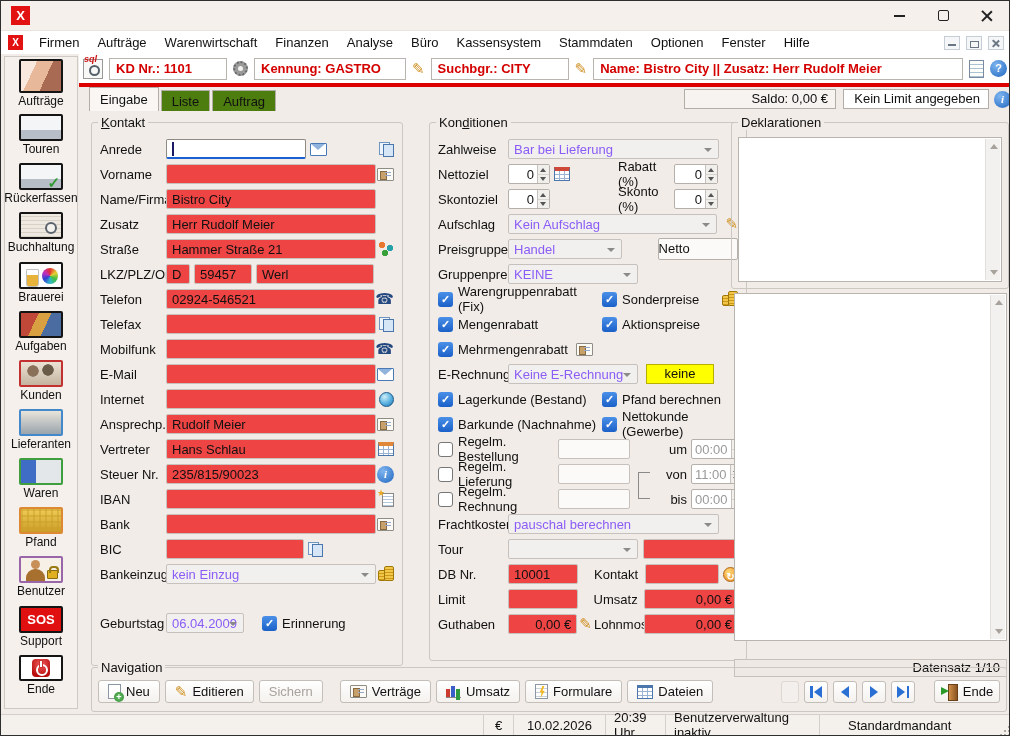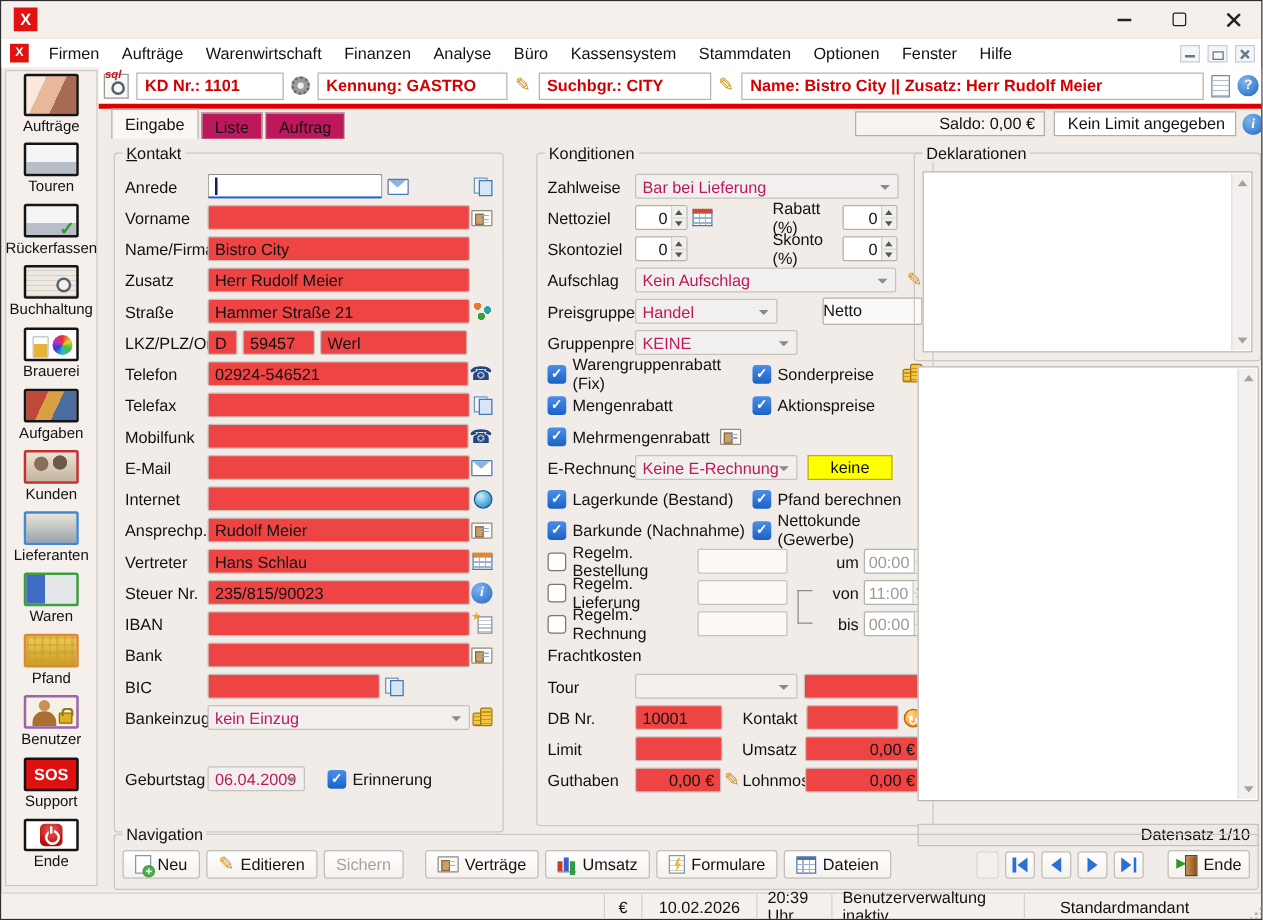--- a/index.html
+++ b/index.html
@@ -37,21 +37,21 @@
   
   .headerbar { position:absolute; left:78px; top:53px; width:932px; height:29px; background:#fff;
                display:flex; align-items:center; gap:6px; padding:0 4px; }
   .hbox { height:22px; border:1px solid #b9b4ae; background:#fff; display:flex; align-items:center;
           padding:0 6px; color:#d40000; font-weight:bold; white-space:nowrap; overflow:hidden; }
   .hbox.kd { width:118px; } .hbox.kg { width:152px; } .hbox.sb { width:138px; } .hbox.nm { flex:1; }
   .redline { position:absolute; left:78px; top:82px; width:932px; height:4px; background:#dd0000; }
 
   
   .tabrow { position:absolute; left:78px; top:86px; width:932px; height:24px; display:flex; align-items:flex-end; }
-  .tab { height:21px; line-height:21px; padding:0 10px; background:#be185d; border:1px solid #b3ada7;
+  .tab { height:21px; line-height:21px; padding:0 10px; background:#4d7c0f; border:1px solid #b3ada7;
          border-bottom:none; margin-right:2px; }
   .tab.active { height:24px; line-height:24px; background:#f9f6f3; }
   .tab:first-child { margin-left:10px; }
   .saldo { margin-left:auto; width:152px; height:20px; background:#f6f3f0; border:1px solid #b3ada7;
            line-height:18px; text-align:right; padding:0 7px; align-self:center; }
   .limitbox { margin-left:7px; width:146px; height:20px; background:#fff; border:1px solid #b3ada7;
               line-height:18px; text-align:right; padding:0 8px; align-self:center; }
 
   
   .ic { display:inline-block; position:relative; flex:none; }
@@ -184,21 +184,21 @@
   .caret { width:1.5px; height:14px; background:#1a1a66; }
   .inp.right { justify-content:flex-end; }
   .w210{width:210px} .w140{width:140px} .w138{width:138px} .w118{width:118px} .w95{width:95px}
   .w78{width:78px} .w74{width:74px} .w72{width:72px} .w70{width:70px} .w58{width:58px} .w24{width:24px}
   .w211{width:211px} .w130{width:130px}
   .mla { margin-left:auto; } .ml4{margin-left:4px} .ml8{margin-left:8px} .ml2{margin-left:2px} .ml18{margin-left:18px}
   .gap24 { height:24px; }
   .gray { color:#9a9a9a; }
 
   .sel { position:relative; height:20px; background:#f1f0ee; border:1px solid #c6c1bc; border-radius:2px;
-         display:flex; align-items:center; padding:0 18px 0 5px; color:#be185d; overflow:hidden; white-space:nowrap; }
+         display:flex; align-items:center; padding:0 18px 0 5px; color:#8b5cf6; overflow:hidden; white-space:nowrap; }
   .sel::after { content:""; position:absolute; right:6px; top:8px; border-left:4px solid transparent;
                 border-right:4px solid transparent; border-top:4px solid #8a8a8a; }
 
   .spin { display:flex; border:1px solid #b5b0aa; border-radius:2px; background:#fff; height:20px; }
   .spin .v { flex:1; text-align:right; padding:2px 3px 0 3px; }
   .spin .btns { width:12px; border-left:1px solid #c6c1bc; display:flex; flex-direction:column; flex:none; }
   .spin .b { flex:1; position:relative; background:#f1efec; }
   .spin .b.up { border-bottom:1px solid #d8d4d0; }
   .spin .b.up::after { content:""; position:absolute; left:2px; top:3px; border-left:3px solid transparent;
       border-right:3px solid transparent; border-bottom:4px solid #555; }
@@ -716,20 +716,23 @@
           <span class="v">00:00</span>
           <span class="btns">
             <span class="b up"></span>
             <span class="b dn"></span>
           </span>
         </div>
       </div>
 
     <div class="frow">
         <span class="klbl">Frachtkosten</span>
+      <div class="sel w211">
+          <span>pauschal berechnen</span>
+        </div>
       </div>
 
     <div class="frow">
         <span class="klbl">Tour</span>
       <div class="sel w130">
           <span></span>
         </div>
       <div class="inp w95 mla">
           <span></span>
         </div>

